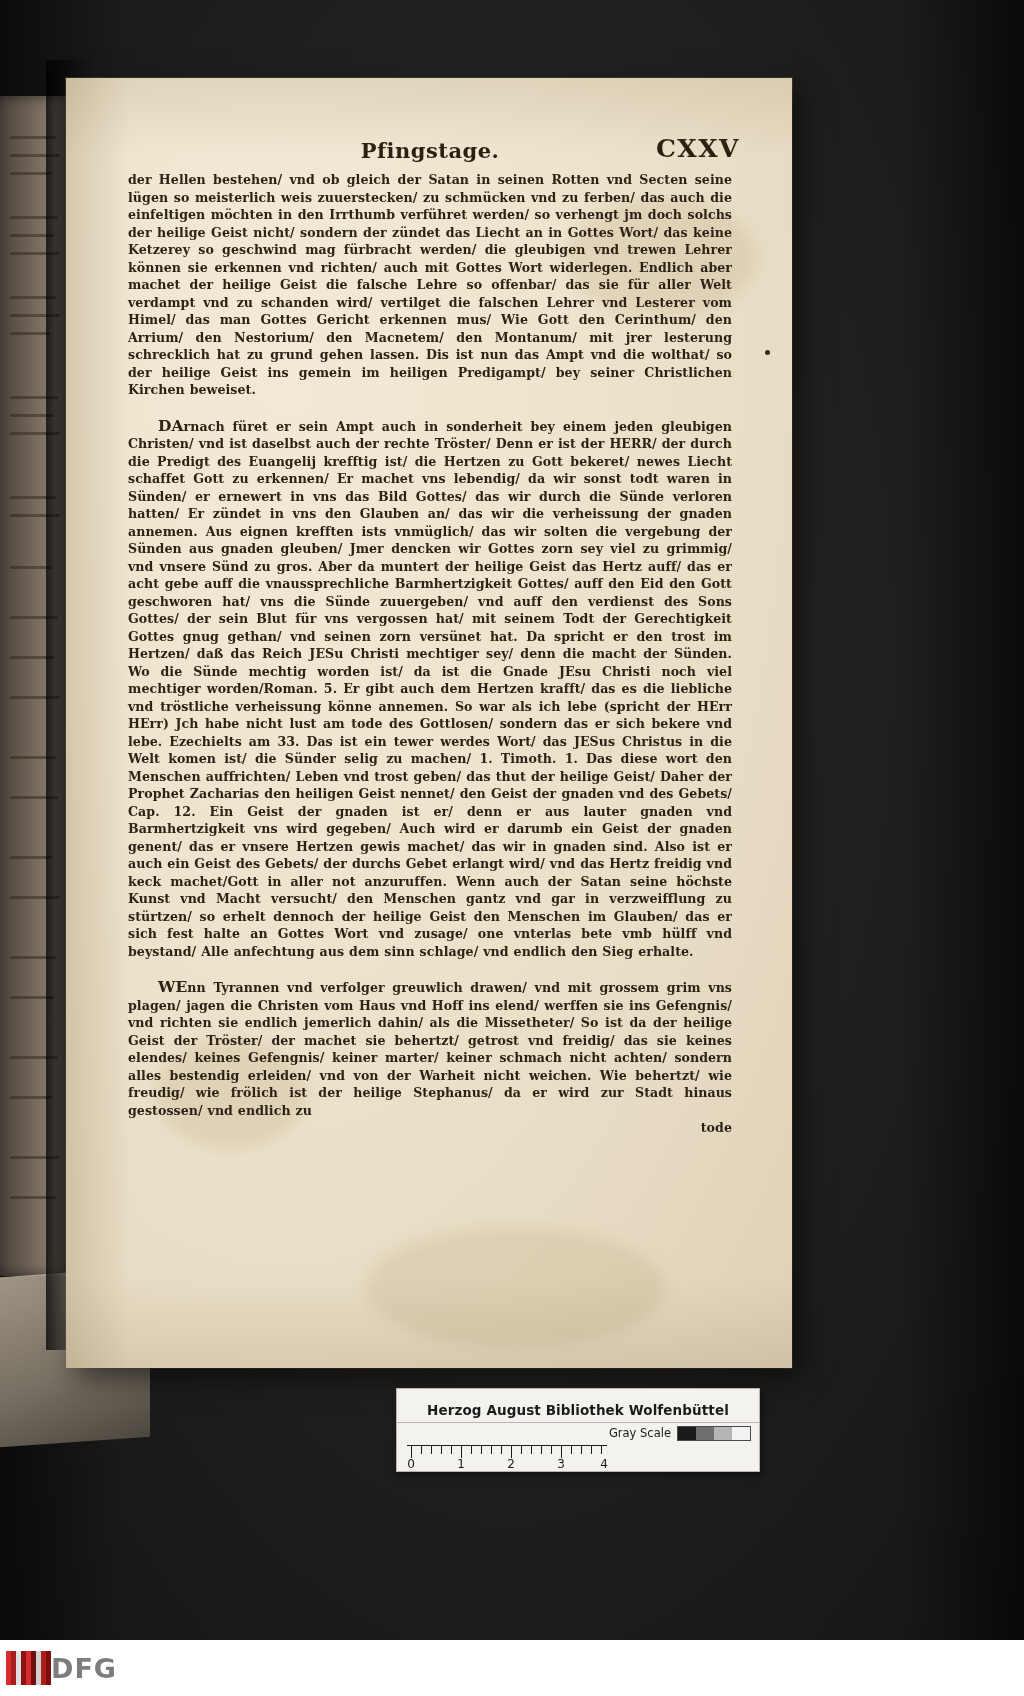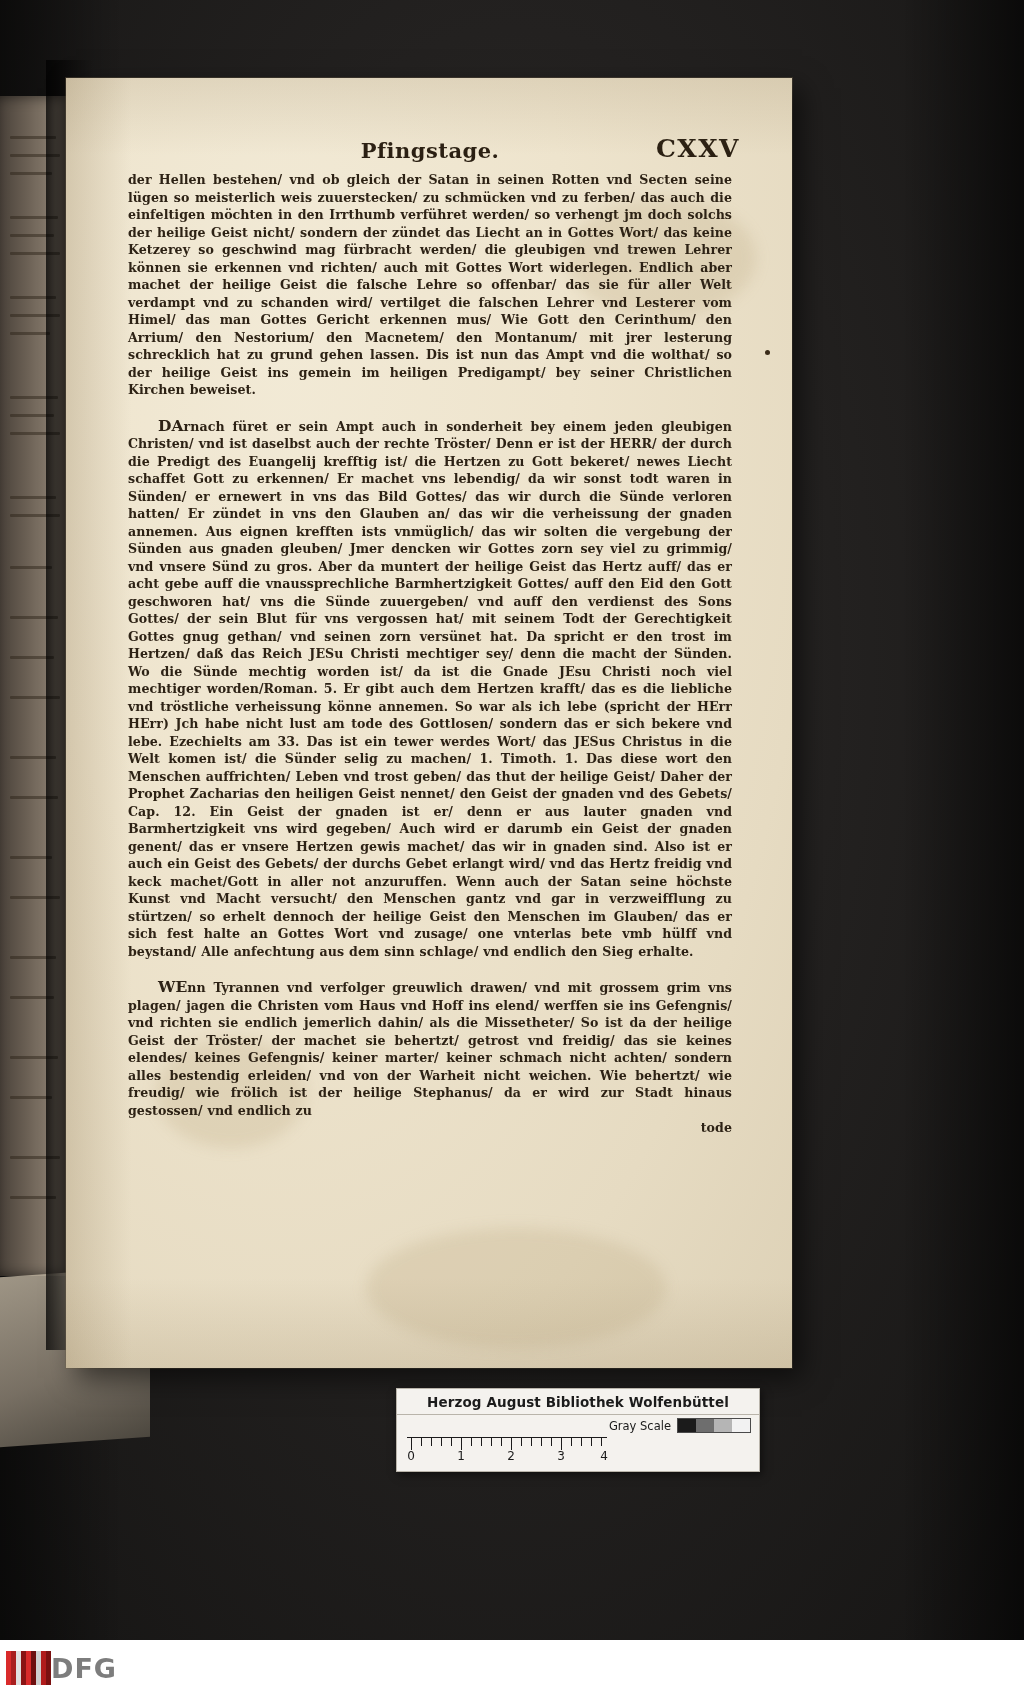--- a/index.html
+++ b/index.html
@@ -165,29 +165,30 @@
     box-shadow: 2px 3px 8px rgba(0,0,0,.5);
     font-family: "DejaVu Sans", sans-serif;
   }
   #target-title {
     text-align: center;
     font-size: 13.5px;
     font-weight: 700;
     color: #1b1b1b;
     padding-top: 5px;
     letter-spacing: .1px;
+    margin-top: 8px;
   }
   #target-divider {
     width: 100%; height: 1px;
     background: #b9b4aa;
     margin-top: 4px;
   }
   #grayscale-row {
     display: flex;
-    align-items: center;
+    align-items: flex-start;
     justify-content: flex-end;
     padding: 3px 8px 0 0;
     gap: 6px;
   }
   #grayscale-label {
     font-size: 11.5px;
     color: #1b1b1b;
   }
   #grayscale-patches { display: flex; border: 1px solid #4a4a4a; }
   #grayscale-patches span { display: block; width: 18px; height: 13px; }

